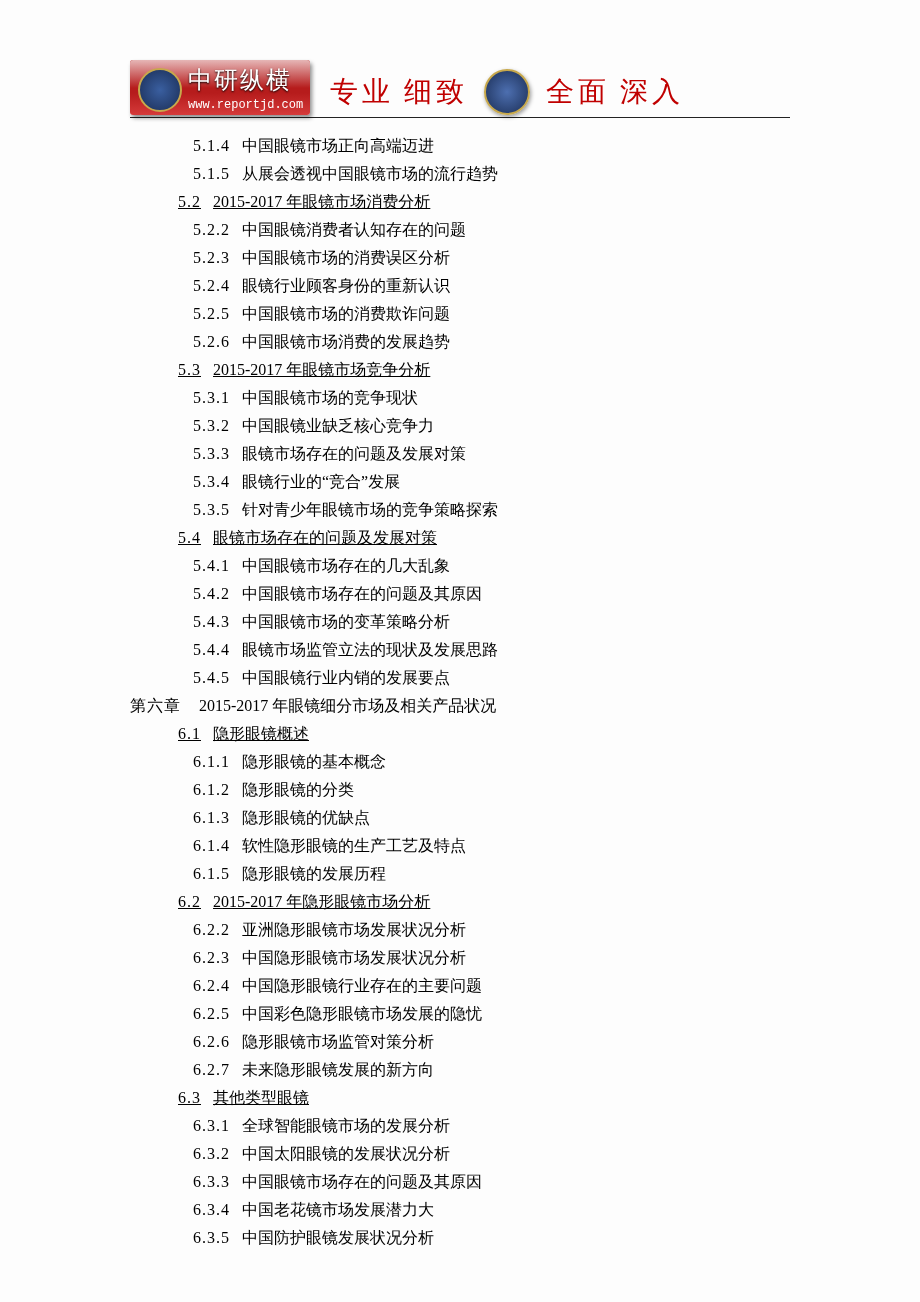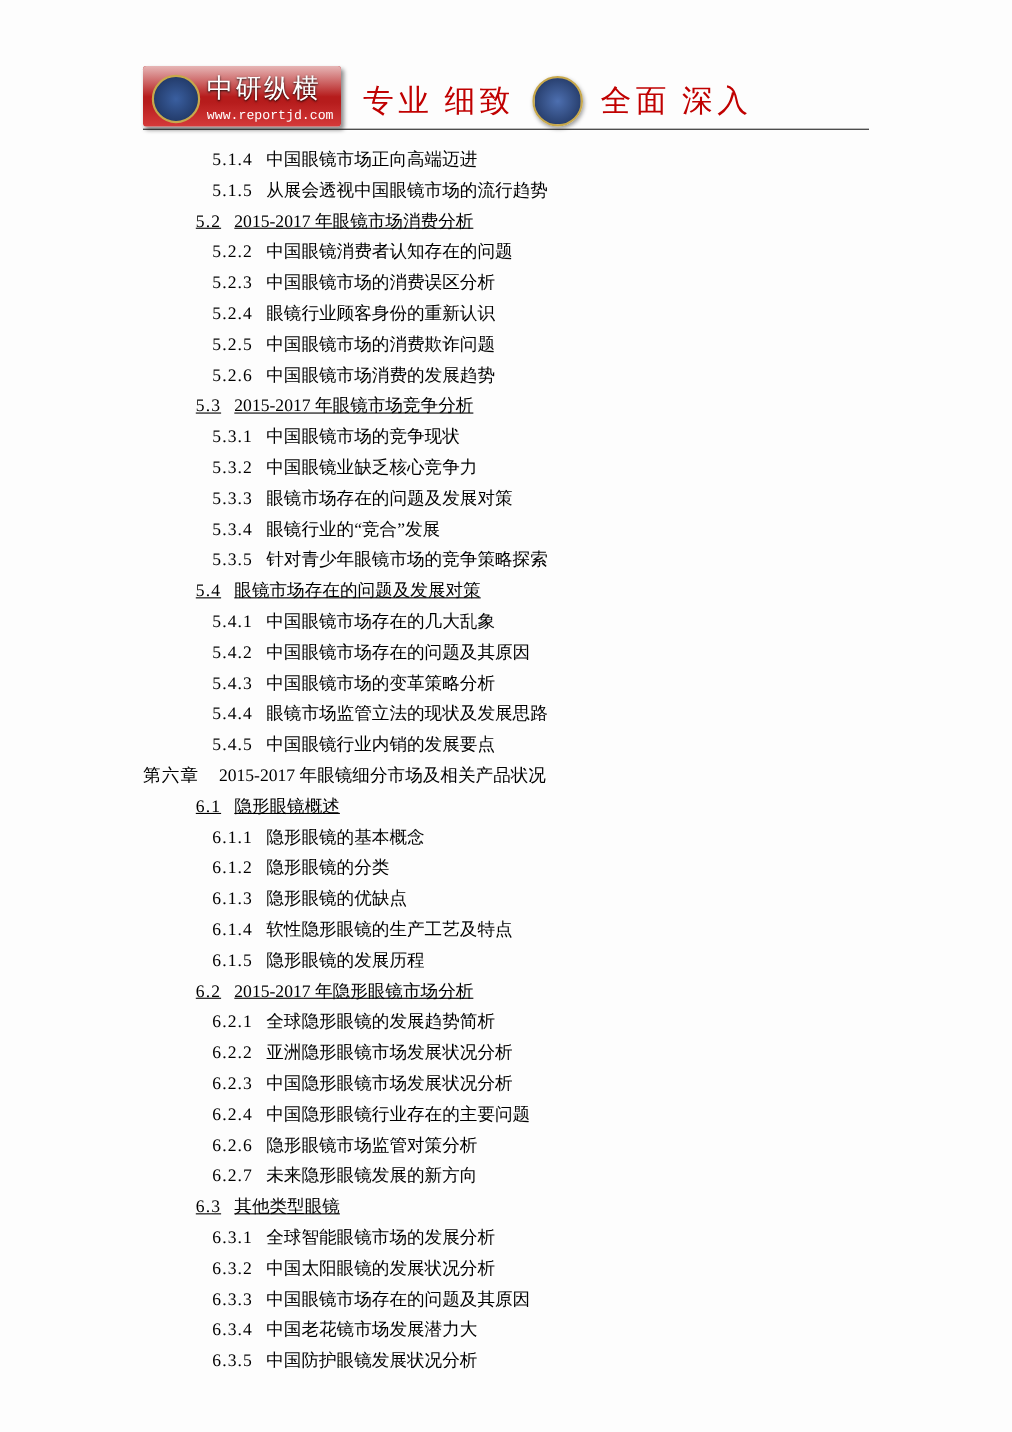--- a/index.html
+++ b/index.html
@@ -140,24 +140,24 @@
       <div class="lvl-sub"><span class="num">5.4.4</span><span class="gap"></span><span>眼镜市场监管立法的现状及发展思路</span></div>
       <div class="lvl-sub"><span class="num">5.4.5</span><span class="gap"></span><span>中国眼镜行业内销的发展要点</span></div>
       <div class="lvl-chapter"><span class="num">第六章</span><span class="gap-wide"></span><span>2015-2017 年眼镜细分市场及相关产品状况</span></div>
       <div class="lvl-sec"><span class="num">6.1</span><span class="gap"></span><span>隐形眼镜概述</span></div>
       <div class="lvl-sub"><span class="num">6.1.1</span><span class="gap"></span><span>隐形眼镜的基本概念</span></div>
       <div class="lvl-sub"><span class="num">6.1.2</span><span class="gap"></span><span>隐形眼镜的分类</span></div>
       <div class="lvl-sub"><span class="num">6.1.3</span><span class="gap"></span><span>隐形眼镜的优缺点</span></div>
       <div class="lvl-sub"><span class="num">6.1.4</span><span class="gap"></span><span>软性隐形眼镜的生产工艺及特点</span></div>
       <div class="lvl-sub"><span class="num">6.1.5</span><span class="gap"></span><span>隐形眼镜的发展历程</span></div>
       <div class="lvl-sec"><span class="num">6.2</span><span class="gap"></span><span>2015-2017 年隐形眼镜市场分析</span></div>
-      <div class="lvl-sub"><span class="num">6.2.1</span><span class="gap"></span><span>全球隐形眼镜的发展趋势简析</span></div>
       <div class="lvl-sub"><span class="num">6.2.2</span><span class="gap"></span><span>亚洲隐形眼镜市场发展状况分析</span></div>
       <div class="lvl-sub"><span class="num">6.2.3</span><span class="gap"></span><span>中国隐形眼镜市场发展状况分析</span></div>
       <div class="lvl-sub"><span class="num">6.2.4</span><span class="gap"></span><span>中国隐形眼镜行业存在的主要问题</span></div>
+      <div class="lvl-sub"><span class="num">6.2.5</span><span class="gap"></span><span>中国彩色隐形眼镜市场发展的隐忧</span></div>
       <div class="lvl-sub"><span class="num">6.2.6</span><span class="gap"></span><span>隐形眼镜市场监管对策分析</span></div>
       <div class="lvl-sub"><span class="num">6.2.7</span><span class="gap"></span><span>未来隐形眼镜发展的新方向</span></div>
       <div class="lvl-sec"><span class="num">6.3</span><span class="gap"></span><span>其他类型眼镜</span></div>
       <div class="lvl-sub"><span class="num">6.3.1</span><span class="gap"></span><span>全球智能眼镜市场的发展分析</span></div>
       <div class="lvl-sub"><span class="num">6.3.2</span><span class="gap"></span><span>中国太阳眼镜的发展状况分析</span></div>
       <div class="lvl-sub"><span class="num">6.3.3</span><span class="gap"></span><span>中国眼镜市场存在的问题及其原因</span></div>
       <div class="lvl-sub"><span class="num">6.3.4</span><span class="gap"></span><span>中国老花镜市场发展潜力大</span></div>
       <div class="lvl-sub"><span class="num">6.3.5</span><span class="gap"></span><span>中国防护眼镜发展状况分析</span></div>
     </div>
 

